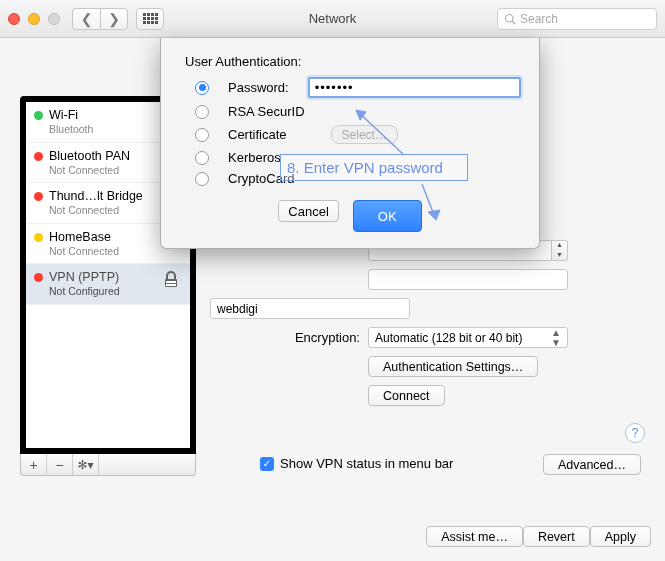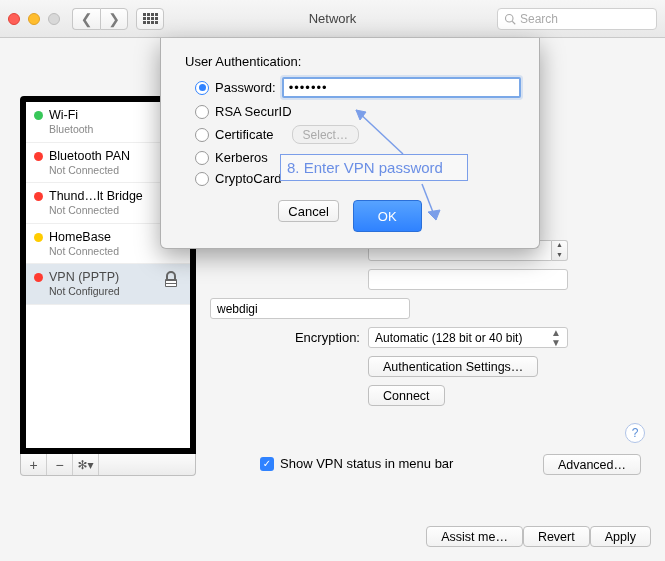--- a/index.html
+++ b/index.html
@@ -65,21 +65,21 @@
 .advanced-btn { position:absolute; right: 4px; bottom: 30px; }
 .help-circle { position:absolute; right: 0px; bottom: 62px; width:20px; height:20px; border-radius:50%; border:1px solid #b0c4e8; color:#5a8ed8; display:flex; align-items:center; justify-content:center; font-size:12px; background:#fff; }
 
 
 .bottom-bar { position:absolute; right: 14px; bottom: 14px; display:flex; }
 
 
 .sheet { position:absolute; top: 38px; left: 160px; width: 380px; background: #f4f4f4; border:1px solid #b0b0b0; border-top:none; border-radius: 0 0 6px 6px; box-shadow: 0 8px 24px rgba(0,0,0,0.35); padding: 16px 18px 16px 18px; z-index: 20; }
 .sheet-title { font-size:13px; margin-bottom:8px; margin-left:6px; }
 .radios { margin-left: 16px; }
-.radio-row { display:flex; align-items:center; gap:6px; margin-bottom:6px; font-size:13px; }
+.radio-row { display:flex; align-items:center; gap:19px; margin-bottom:6px; font-size:13px; }
 .radio { width:14px; height:14px; border-radius:50%; border:1px solid #999; background:#fff; display:flex; align-items:center; justify-content:center; flex-shrink:0; }
 .radio.checked { border-color:#2f82ff; }
 .radio.checked::after { content:''; width:7px; height:7px; border-radius:50%; background:#2f82ff; }
 .pw-input { flex:1; height:21px; border:2px solid #7aa8e8; border-radius:2px; background:#fff; padding:0 5px; font-size:13px; letter-spacing:1px; box-shadow: 0 0 0 2px rgba(122,168,232,0.25); }
 .select-btn { height:19px; padding:0 10px; border:1px solid #cfcfcf; background:#f0f0f0; border-radius:8px; color:#aaa; font-size:12px; display:inline-flex; align-items:center; }
 
 .sheet-buttons { display:flex; justify-content:center; gap:14px; margin-top:14px; }
 .btn-primary { height:22px; padding:15px 24px; border:1px solid #2a6fd8; background: linear-gradient(#57a3ff,#2f82ff); color:#fff; border-radius:4px; font-size:13px; display:inline-flex; align-items:center; }
 .btn-default { height:22px; padding:0 9px; border:1px solid #bfbfbf; background:linear-gradient(#fefefe,#f1f1f1); border-radius:4px; font-size:13px; display:inline-flex; align-items:center; }
 

